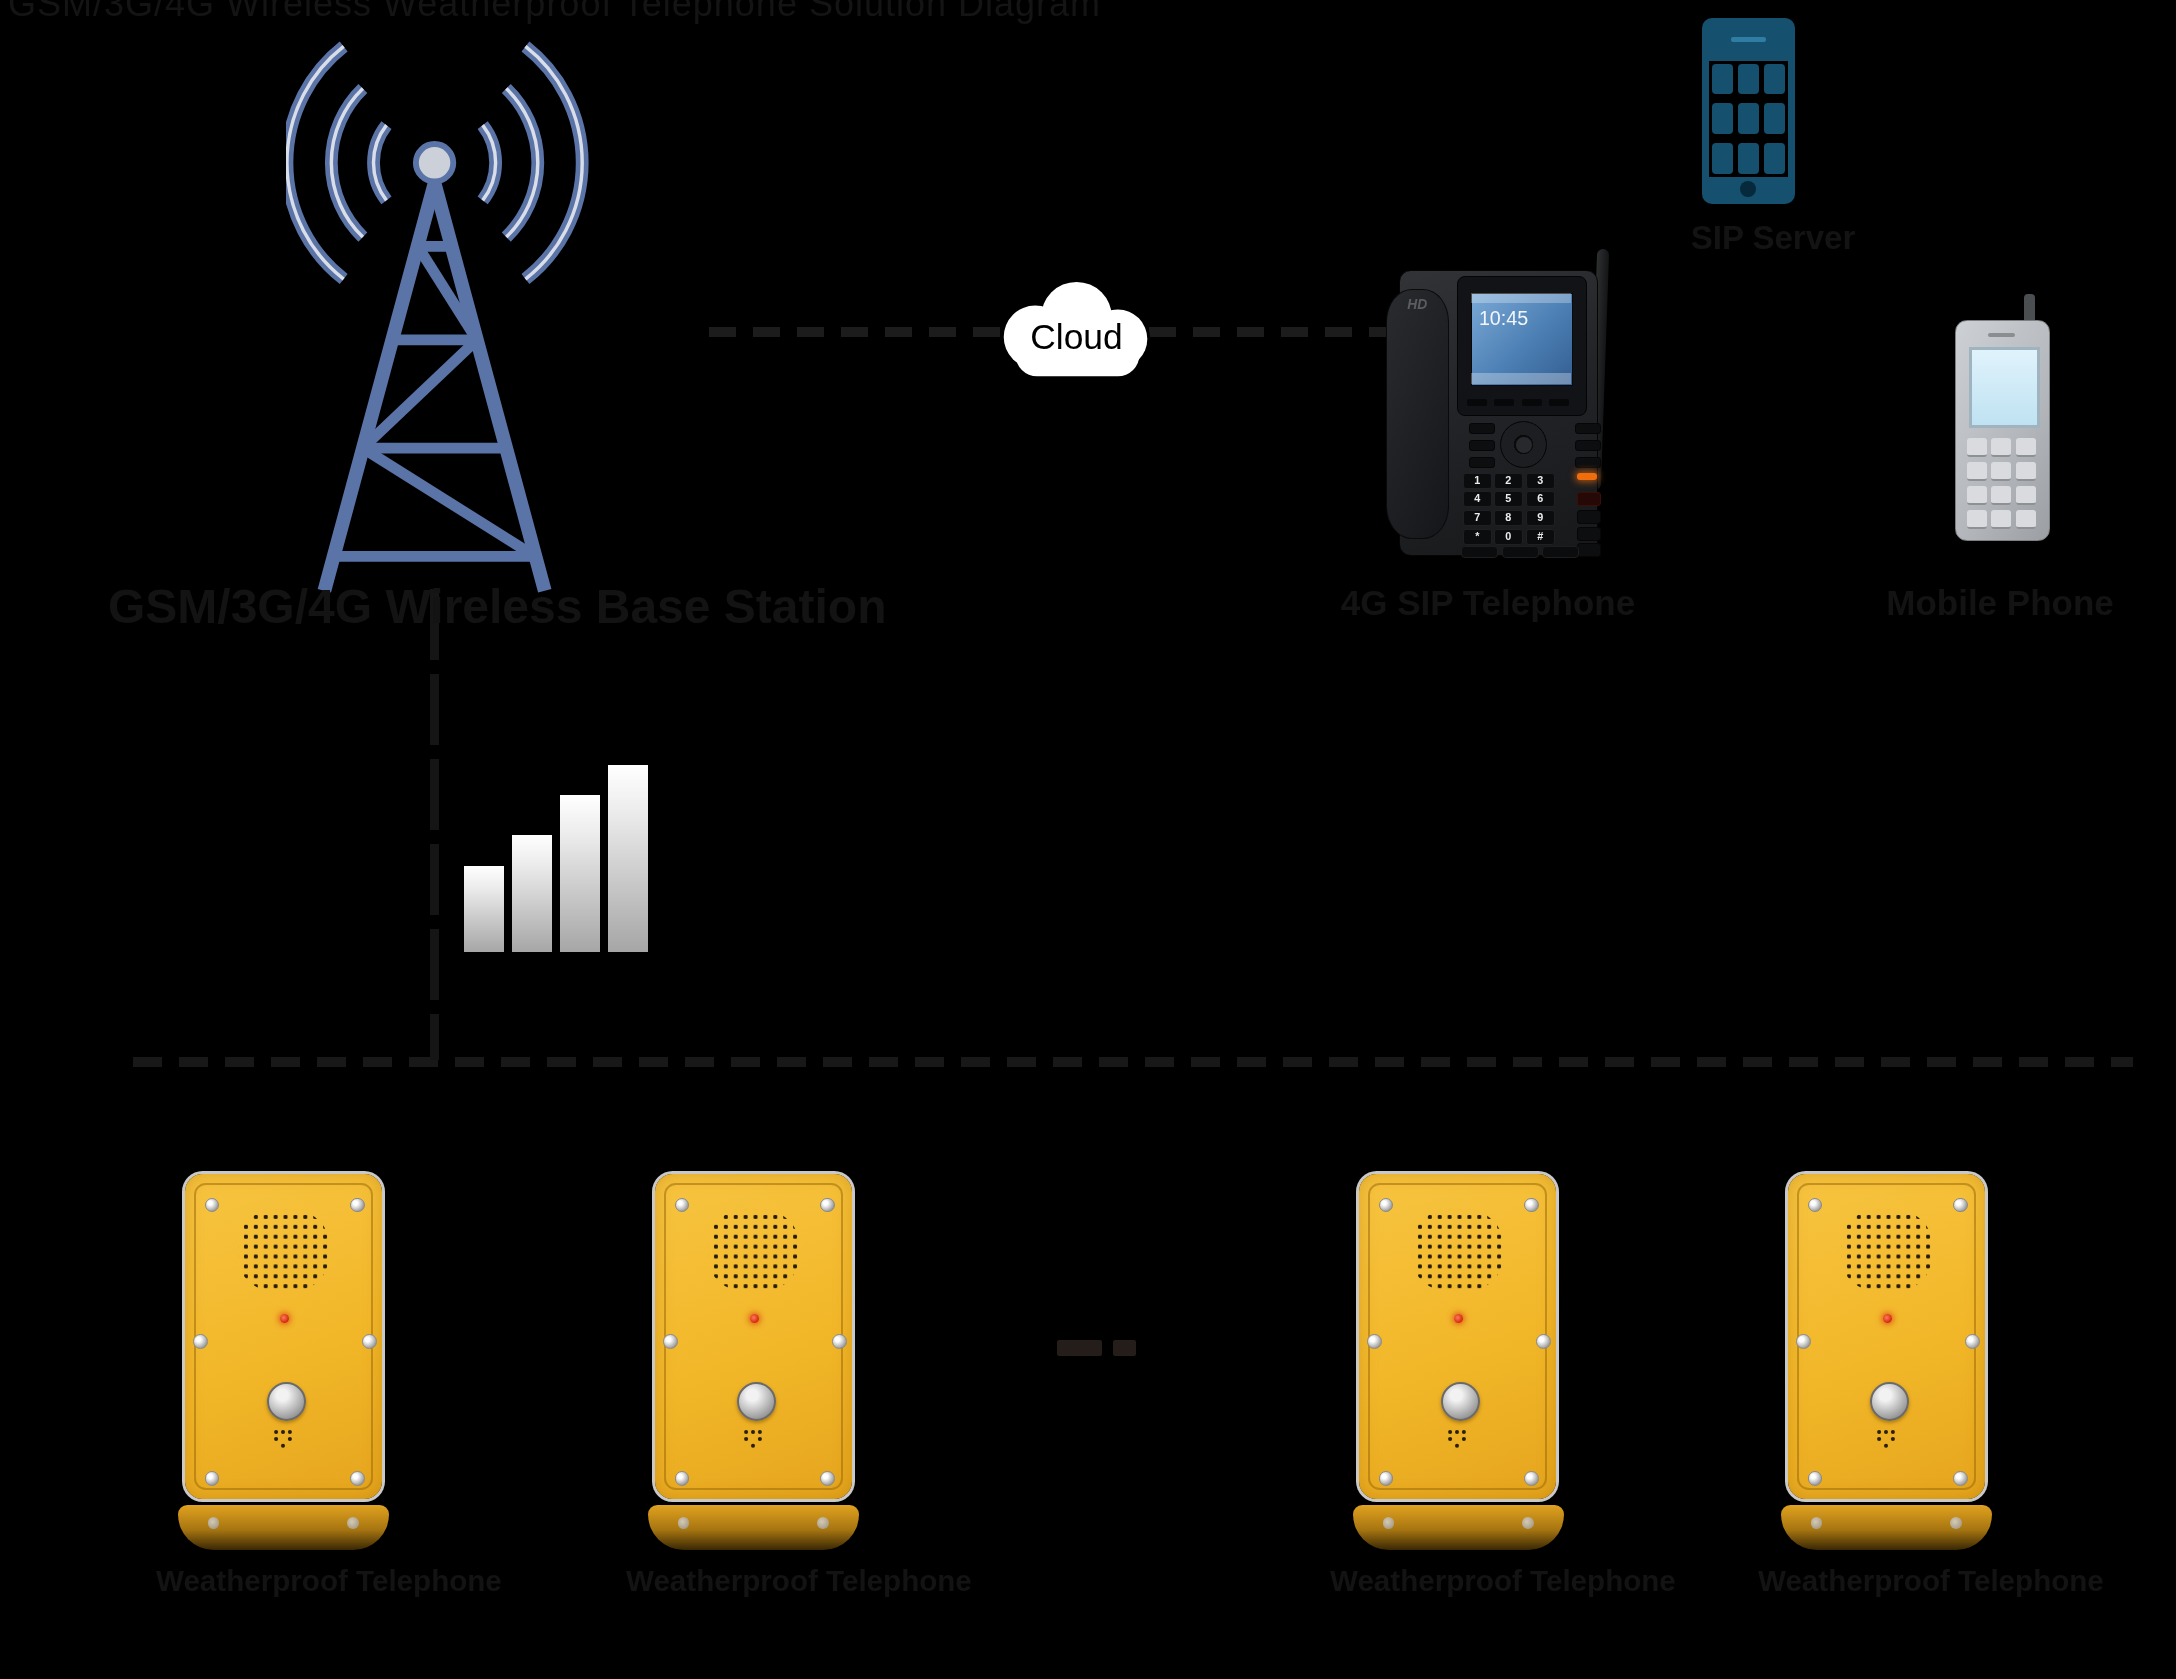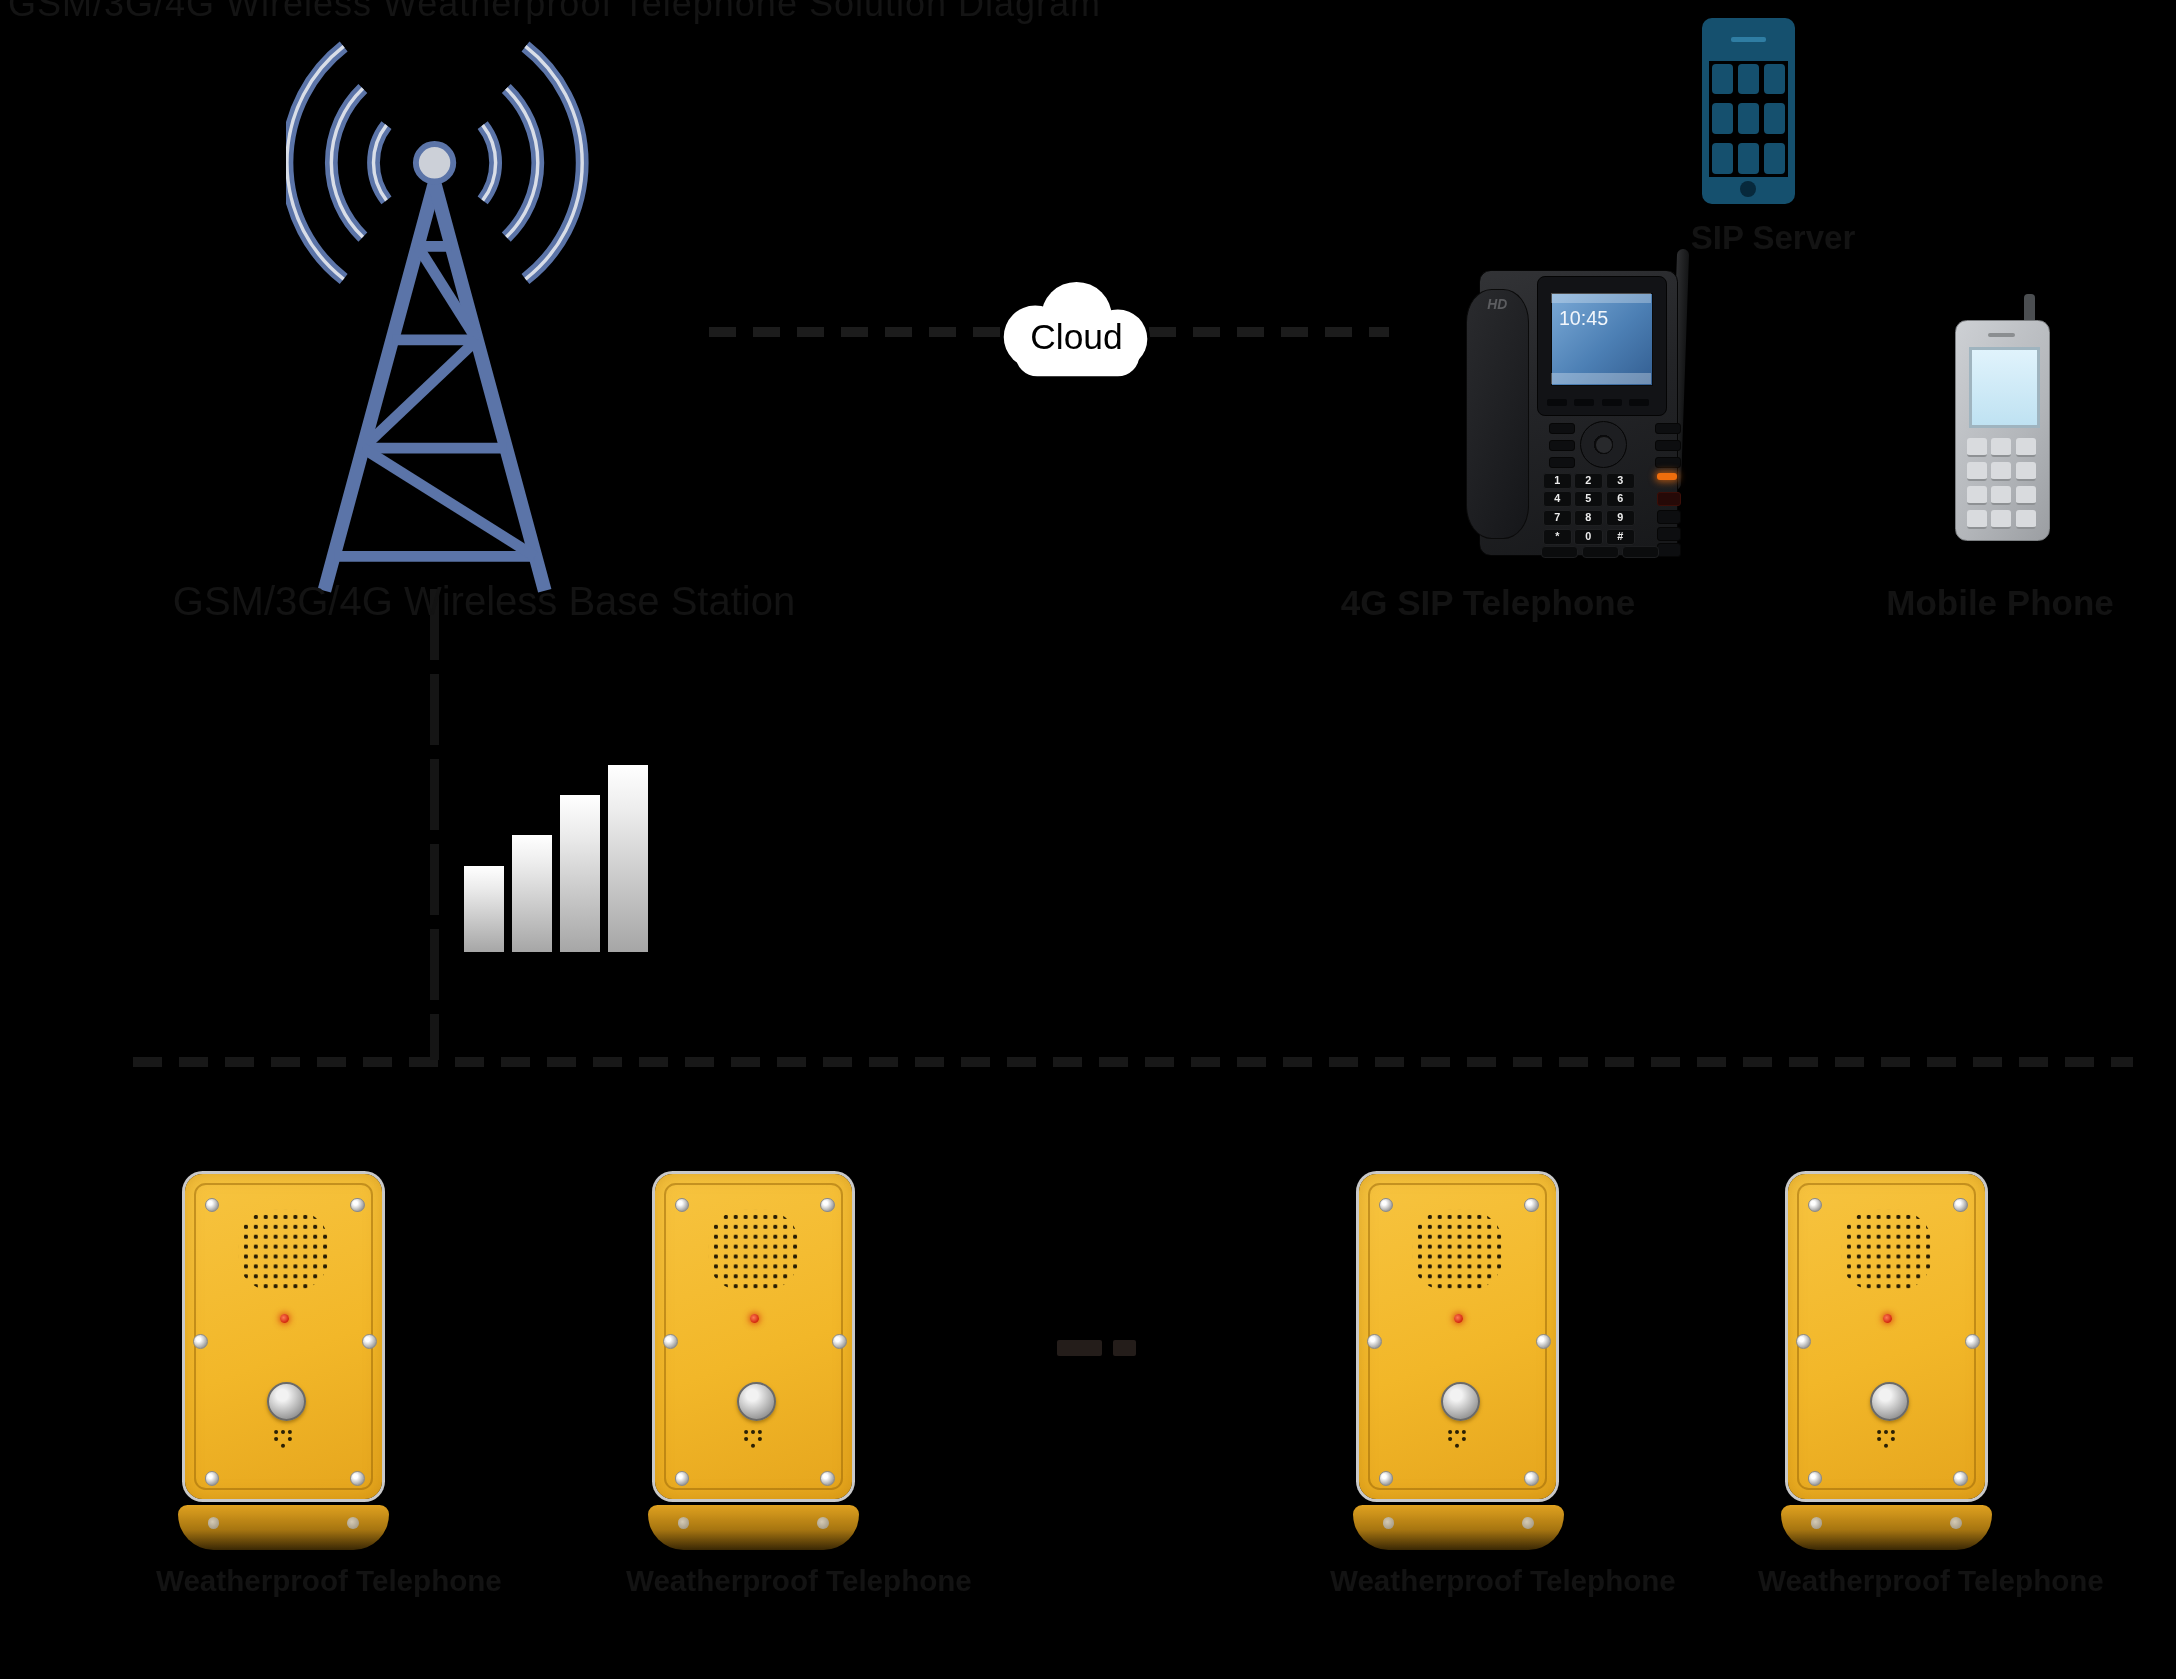--- a/index.html
+++ b/index.html
@@ -4,21 +4,21 @@
 <style>
   html,body{margin:0;padding:0;background:#000;}
   body{overflow:hidden;font-family:"Liberation Sans", sans-serif;}
   #stage{position:relative;width:2176px;height:1680px;background:#000;overflow:hidden;}
 
   .abs{position:absolute;}
 
   
   .darklabel{color:#131313;text-align:center;white-space:nowrap;}
   #top-title{left:7.9px;top:-16.7px;font-size:36px;letter-spacing:1px;color:#141414;white-space:nowrap;}
-  #tower-label{left:108px;top:579px;width:680px;font-size:40px;font-weight:normal;margin-left:36px;}
+  #tower-label{left:108px;top:579px;width:680px;font-size:48px;font-weight:bold;}
   #server-label{left:1630px;top:219px;width:286px;font-size:33px;font-weight:bold;}
   #ipphone-label{left:1281px;top:583px;width:414px;font-size:35px;font-weight:bold;}
   #mobile-label{left:1852px;top:583px;width:296px;font-size:35px;font-weight:bold;}
   .yphone-label{width:256px;font-size:29.6px;font-weight:bold;}
 
   
   .dash-h{height:9.9px;background:repeating-linear-gradient(90deg,#1c1c1c 0 26.6px,transparent 26.6px 44px);}
   #dash-cloud{left:709px;top:327px;width:680px;}
   #dash-bottom{left:133px;top:1057px;width:2000px;background:repeating-linear-gradient(90deg,#181818 0 28.6px,transparent 28.6px 46px);}
   #dash-vert{left:430px;top:589px;width:8.9px;height:471px;background:repeating-linear-gradient(180deg,#151515 0 71px,transparent 71px 85px);}
@@ -37,21 +37,21 @@
   
   #server{left:1702px;top:17.7px;width:93px;height:186px;background:#15506e;border-radius:9.9px;}
   #server .slot{position:absolute;left:28.6px;top:19.7px;width:35px;height:4.9px;background:#2f7da3;border-radius:2px;}
   #server .grid{position:absolute;left:6.9px;top:43px;width:79px;height:116px;background:#000;
     display:grid;grid-template-columns:repeat(3,1fr);grid-template-rows:repeat(3,1fr);
     column-gap:4.9px;row-gap:8.9px;padding:3px;box-sizing:border-box;}
   #server .grid i{background:#15506e;border-radius:3.9px;}
   #server .dot{position:absolute;left:38px;bottom:6.9px;width:15.8px;height:15.8px;border-radius:50%;background:#07293c;}
 
   
-  #ipphone{left:1464px;top:246px;width:227px;height:310px;}
+  #ipphone{left:1384px;top:246px;width:227px;height:310px;}
   #ipphone .antenna{left:209px;top:3px;width:11.8px;height:241px;background:linear-gradient(90deg,#2e2f31,#141516);border-radius:5.9px;transform:rotate(2deg);}
   #ipphone .body{left:14.8px;top:23.6px;width:197px;height:284px;background:linear-gradient(160deg,#323336 0%,#232427 45%,#17181a 100%);border-radius:11.8px;border:1px solid #050505;}
   #ipphone .handset{left:2px;top:43px;width:61px;height:248px;background:linear-gradient(110deg,#2a2b2e,#151619);border-radius:25.6px/33px;border:1px solid #0a0a0a;}
   #ipphone .hd{left:15.8px;top:51px;width:35px;color:#5c5d60;font-weight:bold;font-style:italic;font-size:13.8px;text-align:center;}
   #ipphone .screenunit{left:73px;top:29.6px;width:128px;height:138px;background:#121316;border-radius:7.9px;border:1px solid #040404;}
   #ipphone .display{left:87px;top:47px;width:100px;height:91px;background:linear-gradient(135deg,#7aa9d6 0%,#4c7fb4 55%,#335e91 100%);border:1px solid #0a0a0a;}
   #ipphone .statusbar{left:87px;top:47px;width:100px;height:9.9px;background:rgba(255,255,255,.28);}
   #ipphone .time{left:87px;top:61px;width:100px;text-align:left;padding-left:7.9px;color:#f2f6fb;font-size:19.7px;}
   #ipphone .menubar{left:87px;top:127px;width:100px;height:10.8px;background:rgba(255,255,255,.30);}
   #ipphone .softkey{top:153px;width:19.7px;height:6.9px;background:#07080a;border-radius:2px;}

